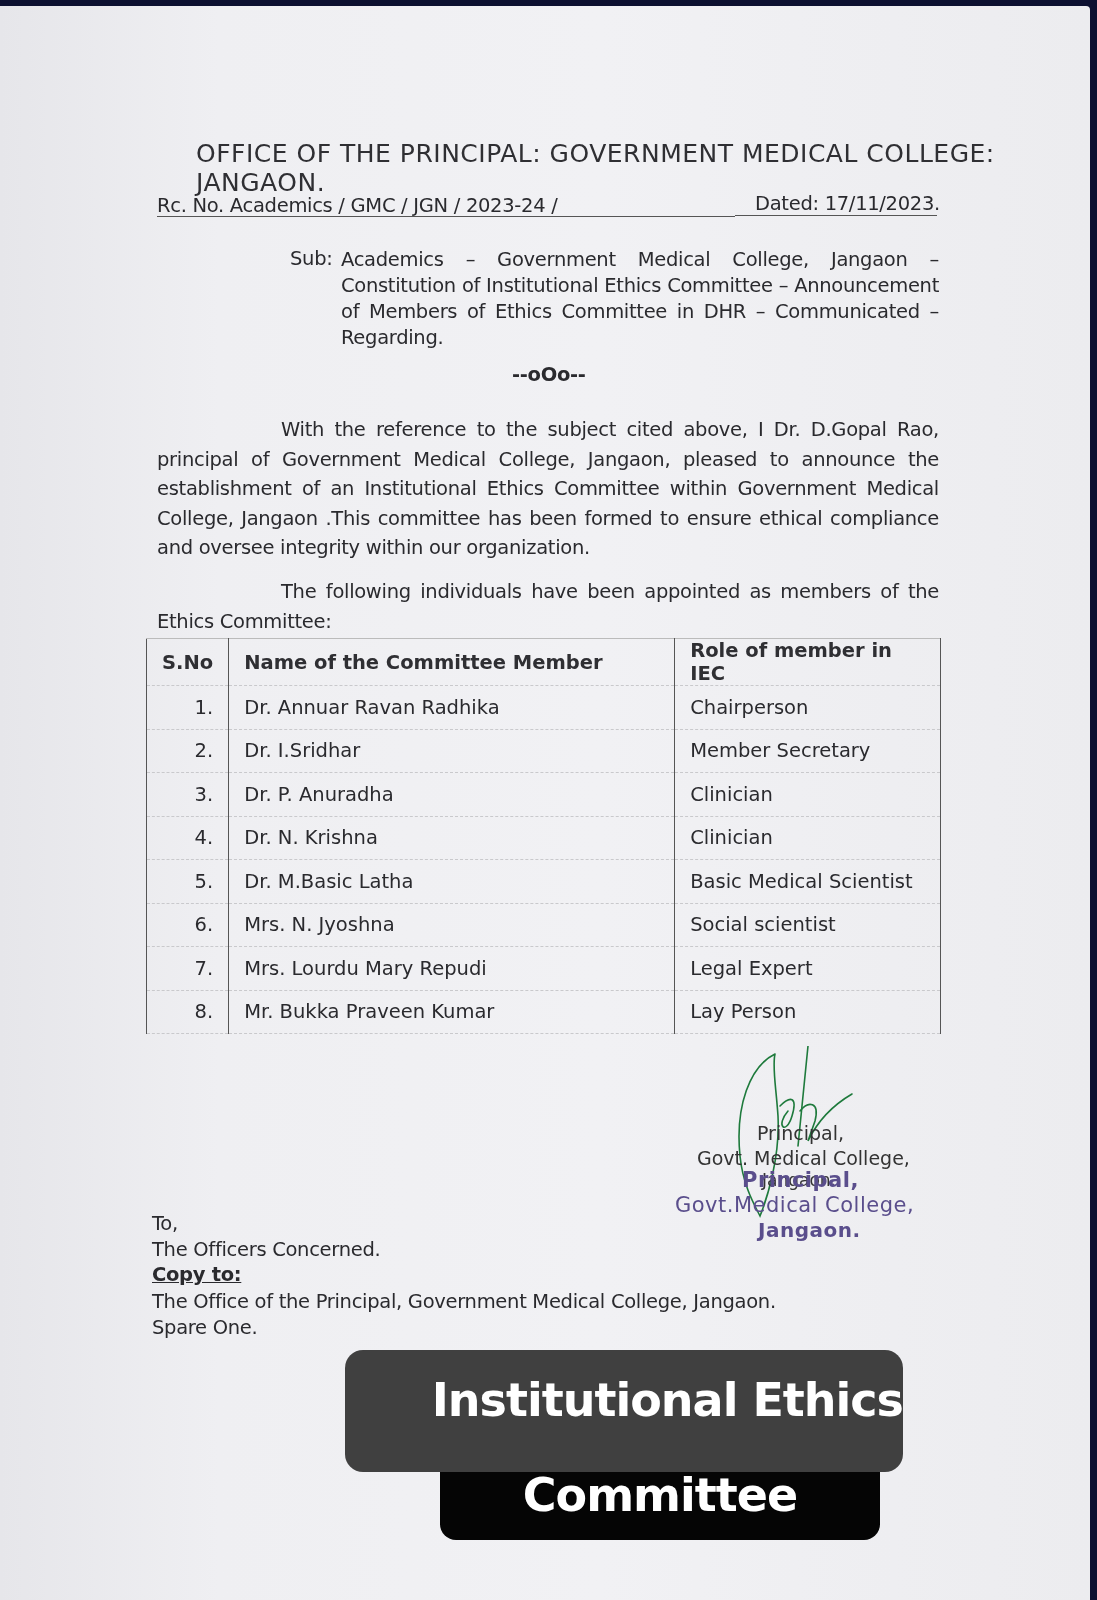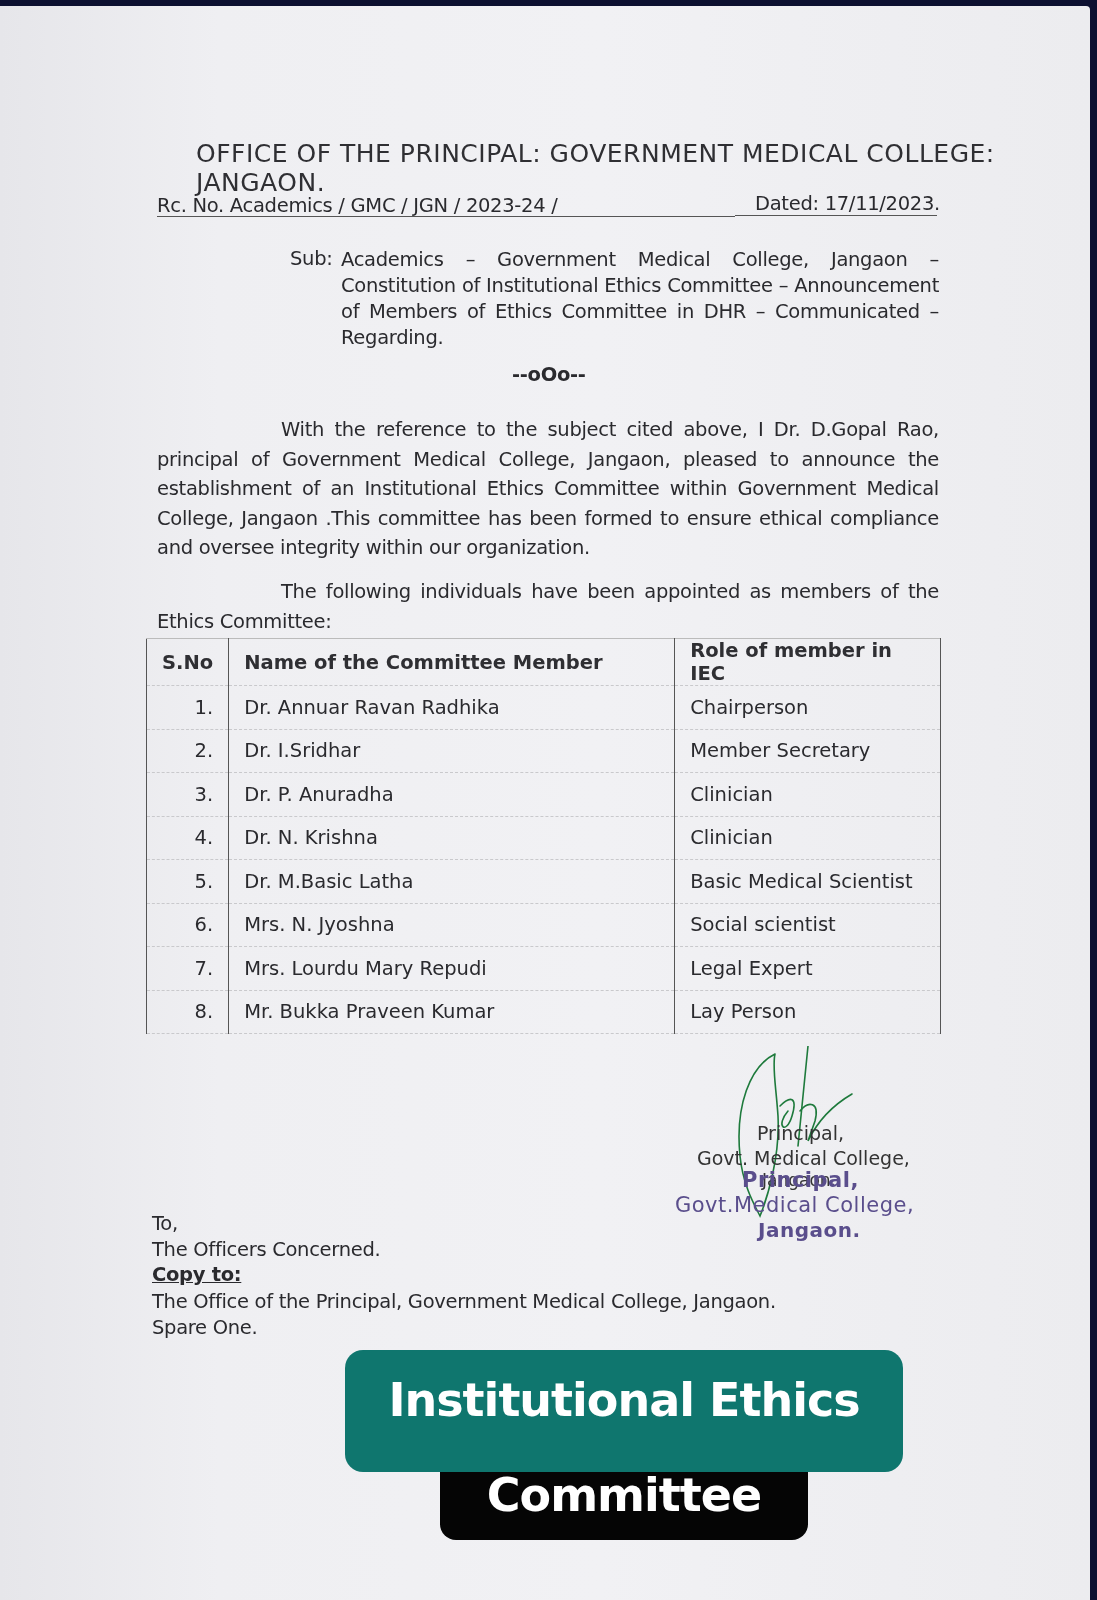--- a/index.html
+++ b/index.html
@@ -50,25 +50,25 @@
     .sig-text { position: absolute; font-size: 19px; color: #333; text-align: center; }
     .stamp { position: absolute; color: #5a4e8c; font-size: 21px; text-align: center; letter-spacing: 0.5px; }
     .to { left: 152px; top: 1205px; line-height: 26px; }
     .copy-label { left: 152px; top: 1257px; font-weight: bold; text-decoration: underline; text-align: center; }
     .copy-lines { left: 152px; top: 1283px; line-height: 26px; }
     .caption {
       position: absolute; color: #fff; font-family: "DejaVu Sans", sans-serif; font-weight: bold;
       text-align: center; letter-spacing: -1px;
     }
     .cap1 {
-      left: 345px; top: 1350px; width: 558px; height: 122px; background: #0f766e; border-radius: 18px;
-      font-size: 46px; line-height: 100px;
+      left: 345px; top: 1350px; width: 558px; height: 122px; background: #404040; border-radius: 18px;
+      font-size: 46px; line-height: 100px; text-align: right;
     }
     .cap2 {
-      left: 440px; top: 1440px; width: 368px; height: 100px; background: #050505; border-radius: 16px;
+      left: 440px; top: 1440px; width: 440px; height: 100px; background: #050505; border-radius: 16px;
       font-size: 46px; line-height: 110px;
     }
   </style>
 </head>
 <body>
 
 <div class="paper">
 
   <div class="txt header">OFFICE OF THE PRINCIPAL: GOVERNMENT MEDICAL COLLEGE: JANGAON.</div>
 

